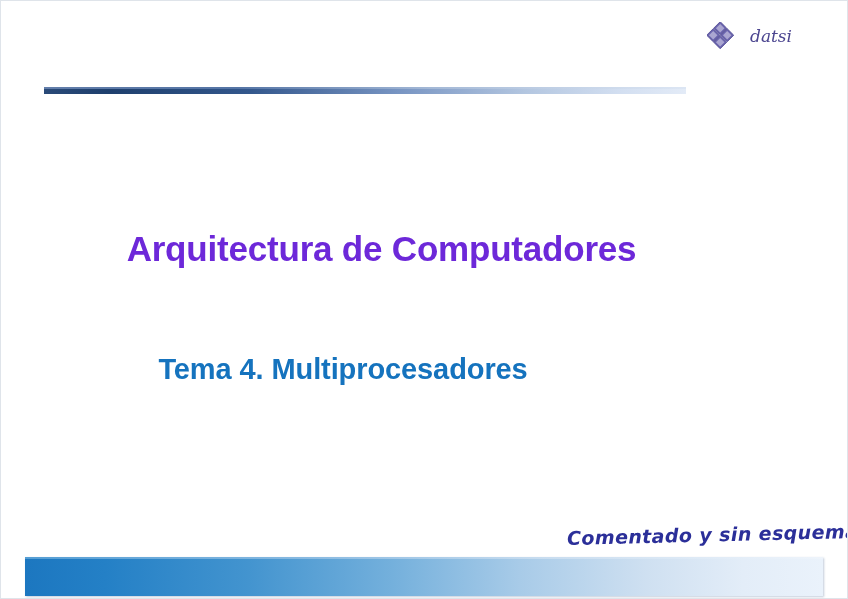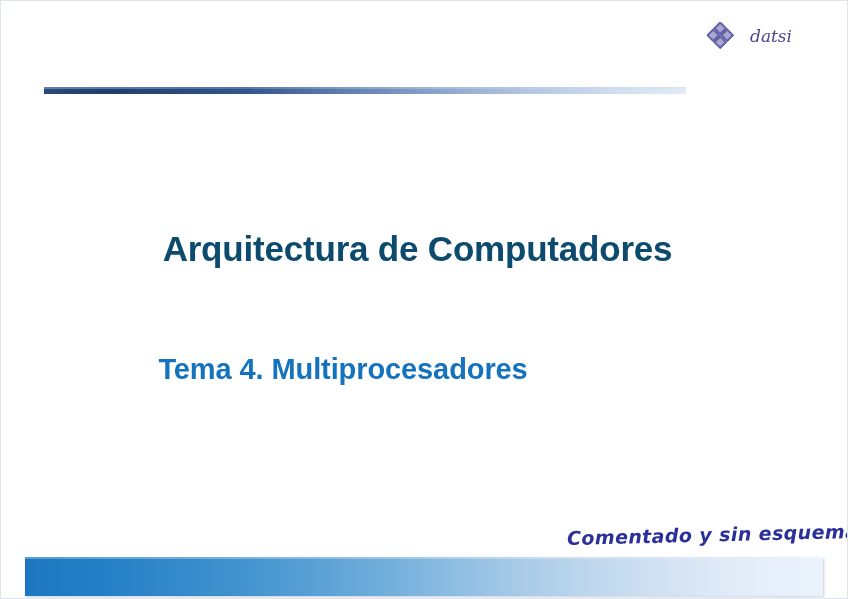--- a/index.html
+++ b/index.html
@@ -89,24 +89,23 @@
 
   
   .title-main {
     position: absolute;
     left: 0;
     top: 228px;
     width: 761px;
     text-align: center;
     font-size: 35px;
     font-weight: bold;
-    color: #0c4a6e;
+    color: #6d28d9;
     letter-spacing: -0.2px;
     white-space: nowrap;
-    margin-left: 36px;
   }
   .title-sub {
     position: absolute;
     left: 0;
     top: 352px;
     width: 684px;
     text-align: center;
     font-size: 29px;
     font-weight: bold;
     color: #1573be;

